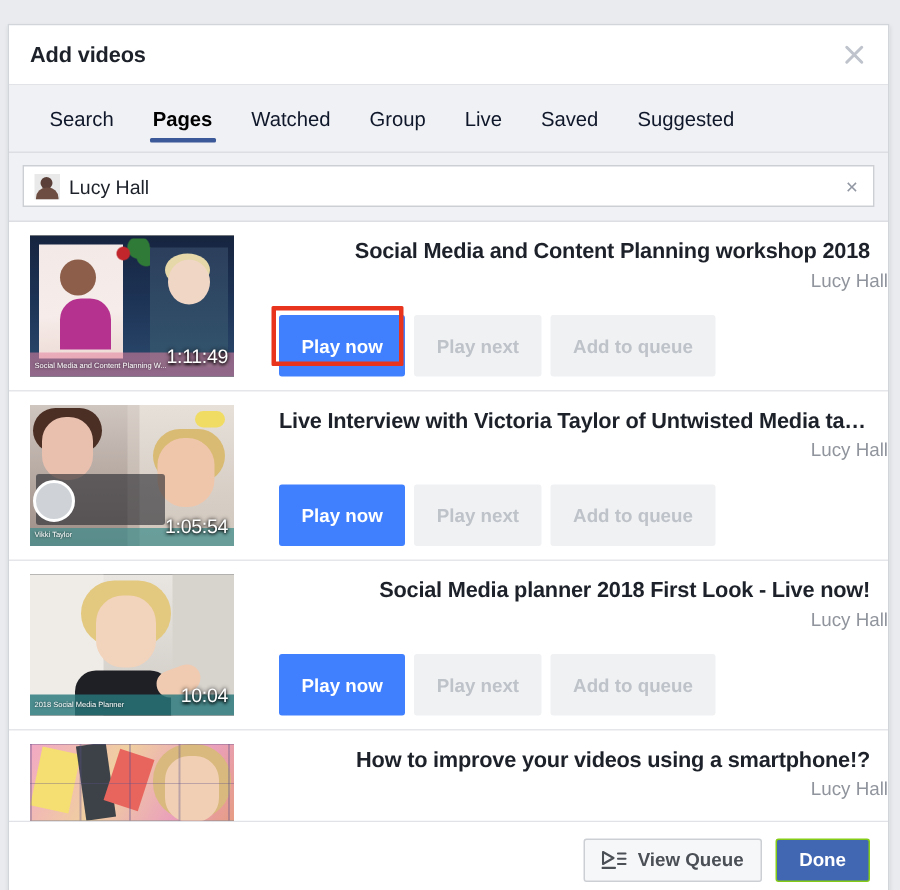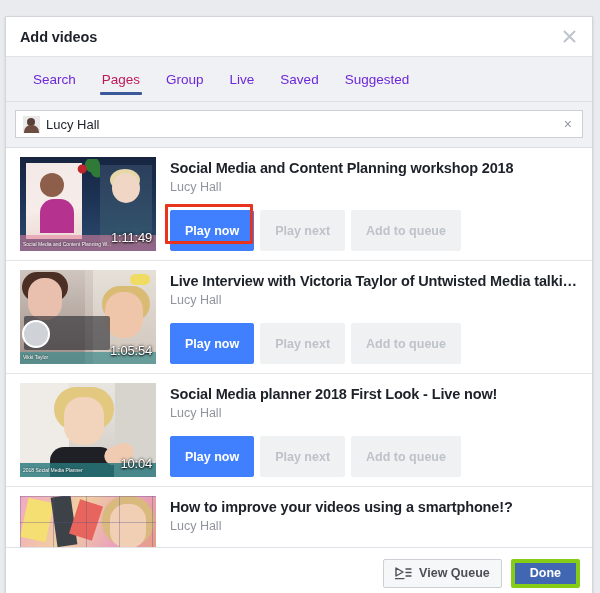--- a/index.html
+++ b/index.html
@@ -56,28 +56,28 @@
     display: flex;
     align-items: stretch;
     padding-left: 14px;
     box-sizing: border-box;
   }
   .tab {
     display: flex;
     align-items: center;
     padding: 0 13px;
     font-size: 13.5px;
-    color: #6d28d9;
+    color: #0f172a;
     cursor: pointer;
     position: relative;
     white-space: nowrap;
   }
   .tab.active {
-    color: #be185d;
-    font-weight: normal;
+    color: #000000;
+    font-weight: bold;
   }
   .tab.active::after {
     content: "";
     position: absolute;
     left: 11px; right: 11px;
     bottom: 6px;
     height: 3px;
     background: #3b5998;
     border-radius: 1px;
   }
@@ -168,24 +168,25 @@
   }
   .caption {
     position:absolute; left:0; bottom:4px;
     font-size:5px; color:#fff; padding-left:3px;
     white-space:nowrap; overflow:hidden;
     text-shadow:0 0 2px rgba(0,0,0,.7);
   }
 
   .vinfo {
     flex: 1;
-    padding-left: 14px;
+    padding-left: 30px;
     padding-top: 3px;
     min-width: 0;
     box-sizing: border-box;
+    text-align: right;
   }
   .vtitle {
     font-size: 14.5px;
     font-weight: bold;
     color: #1d2129;
     letter-spacing: -0.15px;
     white-space: nowrap;
     overflow: hidden;
     text-overflow: ellipsis;
     padding-right: 12px;
@@ -258,21 +259,21 @@
     display: inline-flex;
     align-items: center;
     padding: 0 11px;
     cursor: pointer;
     box-sizing: border-box;
   }
   .queue-icon { margin-right: 7px; display:flex; }
   .btn-done {
     height: 29px;
     background: #4267b2;
-    border: 4px solid #84cc16;
+    border: 1px solid #84cc16;
     border-radius: 2px;
     color: #fff;
     font-size: 12.5px;
     font-weight: bold;
     display: inline-flex;
     align-items: center;
     padding: 0 15px;
     margin-left: 9px;
     cursor: pointer;
     box-sizing: border-box;
@@ -358,20 +359,21 @@
     <div class="close-btn" title="Close">
       <svg width="13" height="13" viewBox="0 0 13 13" aria-hidden="true">
         <path d="M1.5 1.5 L11.5 11.5 M11.5 1.5 L1.5 11.5" stroke="#bec3cc" stroke-width="2" stroke-linecap="round"></path>
       </svg>
     </div>
   </div>
 
   <div class="tabbar">
     <div class="tab">Search</div>
     <div class="tab active">Pages</div>
+    <div class="tab">Watched</div>
     <div class="tab">Group</div>
     <div class="tab">Live</div>
     <div class="tab">Saved</div>
     <div class="tab">Suggested</div>
   </div>
 
   <div class="searchwrap">
     <div class="searchbox">
       <span class="search-avatar"></span>
       <span class="search-text">Lucy Hall</span>

